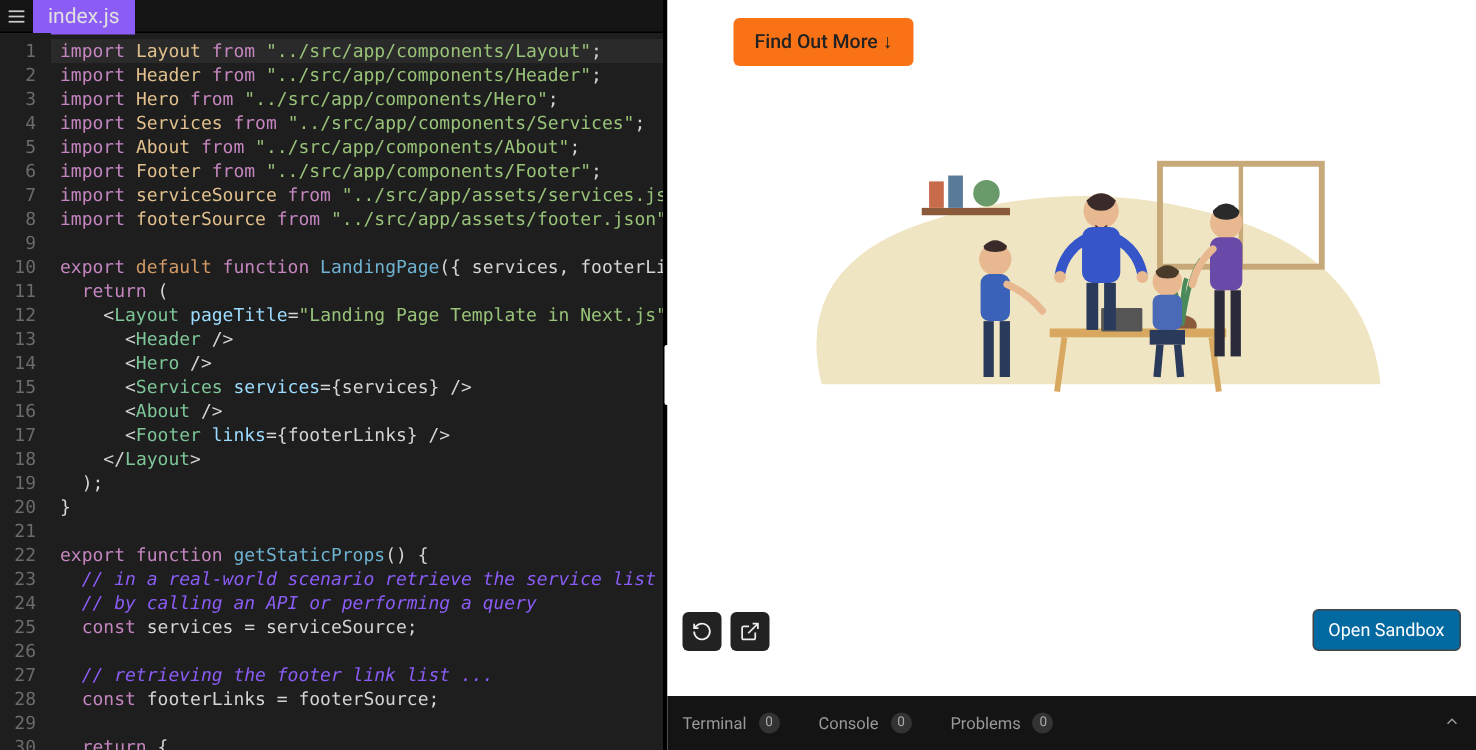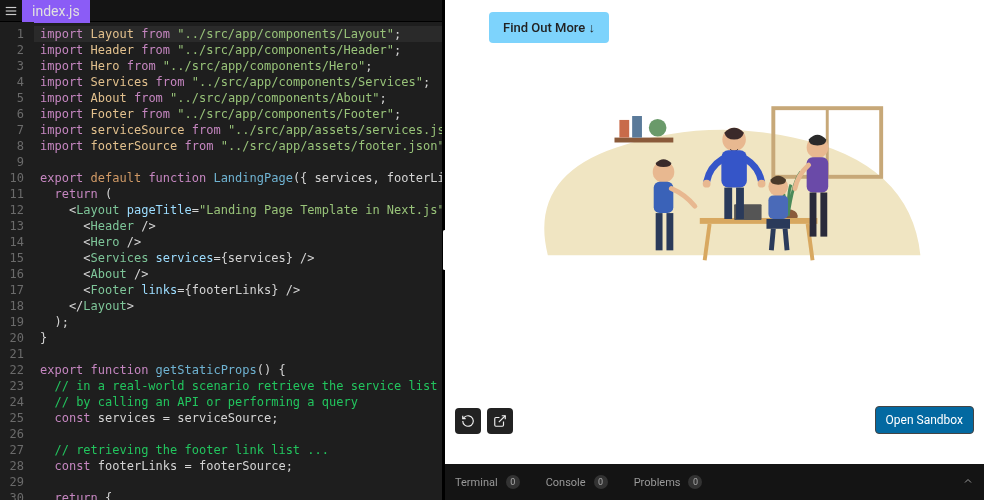--- a/index.html
+++ b/index.html
@@ -22,38 +22,38 @@
 
 
 .kw { color: #c586c0; }
 .id { color: #e2c08d; }
 .fn { color: #6fb3d2; }
 .str { color: #98c379; }
 .comp { color: #7ec699; }
 .attr { color: #9cdcfe; }
 .punct { color: #d4d4d4; }
 .pink { color: #d19a66; }
-.comment { color: #22c55e; }
+.comment { color: #8b5cf6; font-style: italic; }
 
 .divider { width: 3px; background: #000; position: relative; }
 .divider::after { content: ""; position: absolute; right: -1px; top: 50%; transform: translateY(-50%); width: 3px; height: 40px; background: #fff; border-radius: 2px; }
 
 
 .preview-panel { flex: 1; display: flex; flex-direction: column; background: #fff; position: relative; }
 .preview-content { flex: 1; overflow: hidden; position: relative; background: #fff; }
 .page { padding: 12px 44px 0 44px; }
 .nav { display: flex; justify-content: space-between; align-items: center; padding: 6px 0 16px 0; }
 .brand { font-size: 15px; color: #222; }
 .burger-btn { width: 36px; height: 30px; border: 1px solid #ccc; border-radius: 5px; display: flex; align-items: center; justify-content: center; }
 .burger-btn svg { width: 18px; height: 14px; }
 
 .hero h1 { font-size: 26px; font-weight: 700; color: #111; margin: 16px 0 10px; line-height: 1.2; }
 .hero h1 .accent { color: #efaf1b; }
 .hero p { color: #7a7a7a; font-size: 13px; line-height: 1.55; margin-bottom: 18px; max-width: 430px; }
-.cta { display: inline-flex; align-items: center; gap: 6px; background: #7dd3fc; color: #222; font-size: 13px; padding: 8px 14px; border-radius: 4px; font-weight: 500; }
+.cta { display: inline-flex; align-items: center; gap: 6px; background: #f97316; color: #222; font-size: 13px; padding: 8px 14px; border-radius: 4px; font-weight: 500; }
 
 .illus-wrap { position: relative; height: 200px; margin-top: 24px; overflow: hidden; }
 
 
 .fab-row { position: absolute; left: 10px; bottom: 30px; display: flex; gap: 6px; }
 .fab { width: 26px; height: 26px; background: #222; border-radius: 4px; display: flex; align-items: center; justify-content: center; color: #eee; }
 .fab svg { width: 14px; height: 14px; }
 .open-sandbox { position: absolute; right: 10px; bottom: 30px; background: #0369a1; color: #fff; font-size: 12px; padding: 6px 10px; border-radius: 4px; border: 1px solid #444; }
 
 

